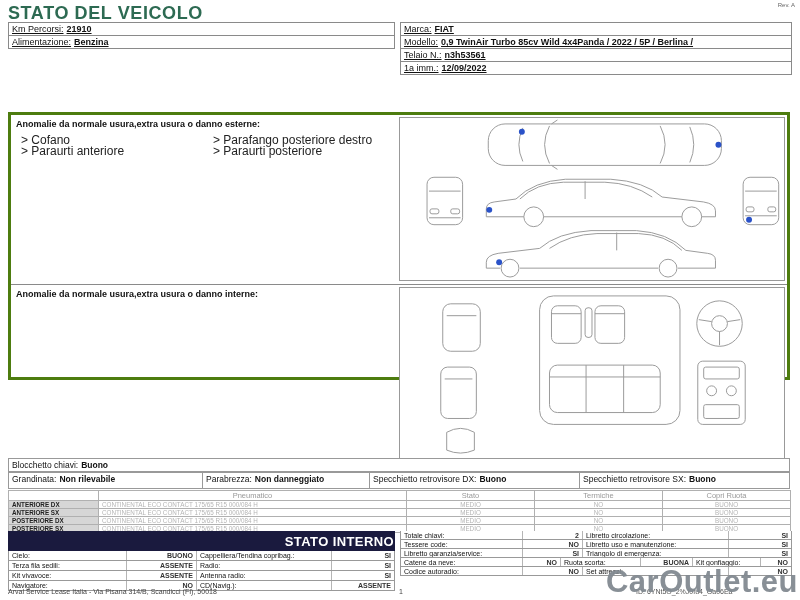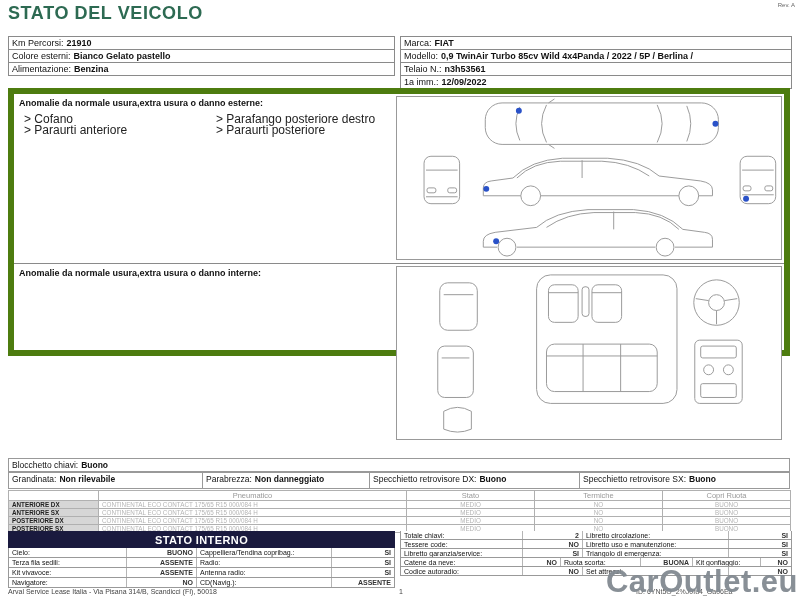--- a/index.html
+++ b/index.html
@@ -6,30 +6,30 @@
   html,body { background:#e8e8e8; }
   .page {
     position: relative; width: 800px; height: 600px; background: #fff;
     font-family: "Liberation Sans", sans-serif; color: #111; overflow: hidden;
     margin: 0 auto;
   }
   .title { position:absolute; left:8px; top:3px; font-size:18px; font-weight:bold;
            color:#2d6a52; letter-spacing:0.6px; }
   .rev { position:absolute; right:5px; top:2px; font-size:6px; color:#666; }
 
-  .info-col { position:absolute; top:36px; }
+  .info-col { position:absolute; top:22px;text-decoration:underline; }
   .info-left  { left:8px;   width:387px; }
   .info-right { left:400px; width:392px; }
   .info-row { border:1px solid #8a8a8a; margin-top:-1px; padding:1px 3px;
               font-size:9px; line-height:10px; min-height:13px; background:#fff; }
   .info-row:first-child { margin-top:0; }
   .info-row b { margin-left:3px; }
 
-  .main-box { position:absolute; left:8px; top:88px; width:782px; height:268px;
-              border:6px solid #4d7c0f; }
+  .main-box { position:absolute; left:8px; top:112px; width:782px; height:268px;
+              border:3px solid #4d7c0f; }
   .section { position:relative; }
   .section.ext { height:170px; border-bottom:1px solid #8a8a8a; }
   .section.int { height:180px; }
   .section-heading { position:absolute; left:5px; top:4px; font-size:9px; font-weight:bold; }
   .anomaly-col { position:absolute; top:20px; font-size:12px; line-height:11px; color:#222; }
   .col1 { left:10px; } .col2 { left:202px; }
   .diagram { position:absolute; top:2px; right:2px; border:1px solid #999; background:#fff; }
   .diagram.ext { width:386px; height:164px; }
   .diagram.int { width:386px; height:174px; }
   .diagram svg { display:block; width:100%; height:100%; }
@@ -47,22 +47,22 @@
   .tyres th, .tyres td { border:1px solid #b0b0b0; padding:0 3px; overflow:hidden; white-space:nowrap; }
   .tyres th { font-size:7.5px; color:#999; font-weight:normal; text-align:center; height:10px; }
   .tyres td { height:8px; font-size:6.3px; }
   .tyres td.pos  { background:#d6d6d6; font-weight:bold; color:#222; }
   .tyres td.spec { color:#b5b5b5; }
   .tyres td.c    { color:#b5b5b5; text-align:center; }
 
   .bt { position:absolute; top:531px; font-size:7px; }
   .bt-left  { left:8px;   width:387px; }
   .bt-right { left:400px; width:392px; }
-  .bt-head { background:#1a1a3e; color:#fff; font-weight:bold; font-size:11px;
-             text-align:center; padding:1.5px 0; letter-spacing:0.4px; border:1px solid #1a1a3e; }
+  .bt-head { background:#1a1a3e; color:#fff; font-weight:bold; font-size:13px;
+             text-align:right; padding:1.5px 0; letter-spacing:0.4px; border:1px solid #1a1a3e; }
   .bt-row { display:flex; border:1px solid #999; border-top:none; background:#fff; }
   .bt-cell { padding:1px 3px; border-right:1px solid #b5b5b5; white-space:nowrap;
              overflow:hidden; flex-shrink:0; }
   .bt-row .bt-cell:last-child { border-right:none; }
   .bt-val { font-weight:bold; text-align:right; color:#333; }
   .bt-right .bt-cell { padding:0.5px 3px; }
 
   .footer { position:absolute; top:588px; font-size:7px; color:#444; }
   .f-left { left:8px; } .f-page { left:399px; } .f-right { left:636px; color:#555; }
 
@@ -73,23 +73,20 @@
 <body>
 
 <div class="page">
 
   <div class="title">STATO DEL VEICOLO</div>
   <div class="rev">Rev. A</div>
 
   <div class="info-col info-left">
     <div class="info-row">
       <span>Km Percorsi:</span><b>21910</b>
-    </div>
-    <div class="info-row">
-      <span>Colore esterni:</span><b>Bianco Gelato pastello</b>
     </div>
     <div class="info-row">
       <span>Alimentazione:</span><b>Benzina</b>
     </div>
   </div>
 
   <div class="info-col info-right">
     <div class="info-row">
       <span>Marca:</span><b>FIAT</b>
     </div>

